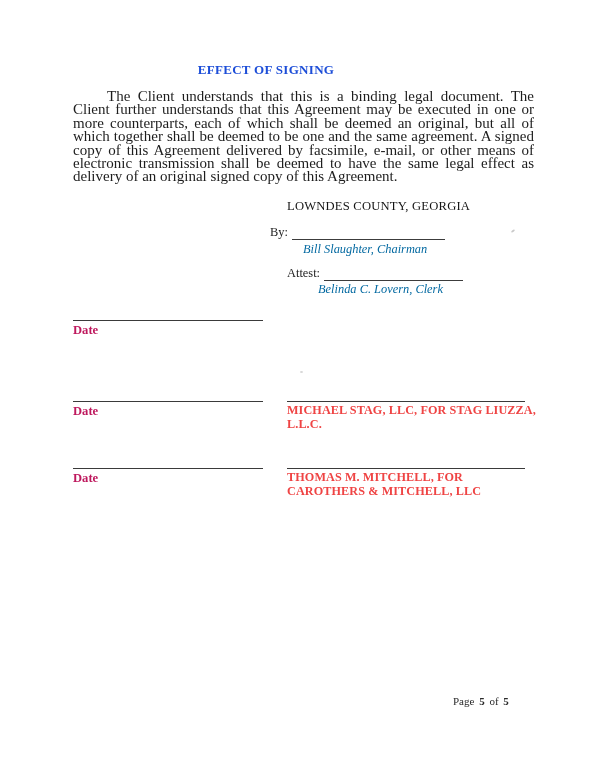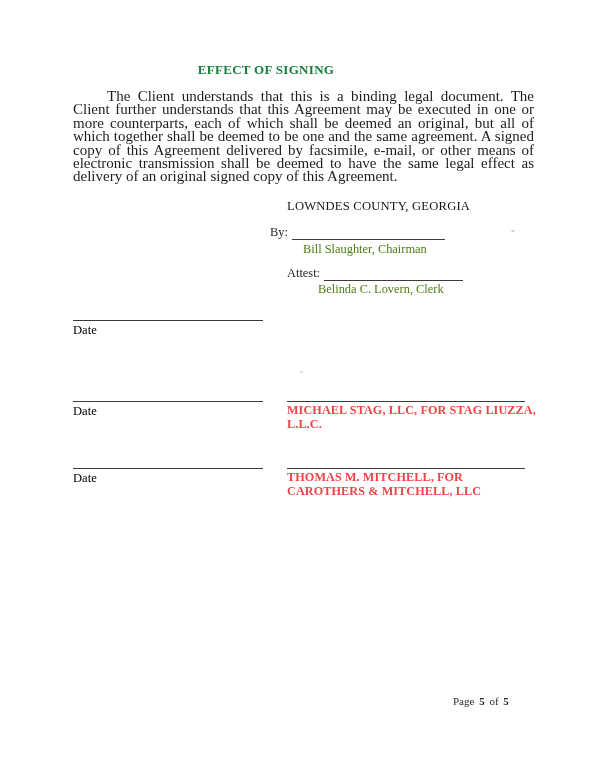--- a/index.html
+++ b/index.html
@@ -14,21 +14,21 @@
   }
   .doc-title {
     position: absolute;
     top: 62px;
     left: 0;
     width: 532px;
     text-align: center;
     font-weight: bold;
     font-size: 13px;
     letter-spacing: 0.3px;
-    color: #15803d;
+    color: #1d4ed8;
   }
   .body-paragraph {
     position: absolute;
     top: 90px;
     left: 73px;
     width: 461px;
     font-size: 15px;
     line-height: 13.4px;
     text-align: justify;
     text-indent: 34px;
@@ -50,39 +50,39 @@
     font-size: 12.4px;
   }
   .sig-row .sig-underline {
     flex: 1;
     height: 12px;
     margin-left: 4px;
     border-bottom: 1.3px solid #3c3c3c;
   }
   .by-row { top: 225px; left: 270px; width: 175px; }
   .attest-row { top: 266px; left: 287px; width: 176px; }
-  .signer-name { position: absolute; font-size: 12.4px; color: #4d7c0f; }
+  .signer-name { position: absolute; font-size: 12.4px; color: #0369a1; font-style: italic; }
   .by-signer { top: 242px; left: 303px; }
   .attest-signer { top: 282px; left: 318px; }
   .rule-line {
     position: absolute;
     height: 0;
     border-top: 1.4px solid #3a3a3a;
   }
   .date-line-left { left: 73px; width: 190px; }
   .party-line-right { left: 287px; width: 238px; }
   .row1-line { top: 320px; }
   .row2-line { top: 401px; }
   .row3-line { top: 468px; }
   .date-label {
     position: absolute;
     left: 73px;
-    font-weight: normal;
+    font-weight: bold;
     font-size: 12.6px;
-    color: #000000;
+    color: #be185d;
   }
   .row1-label { top: 323px; }
   .row2-label { top: 404px; }
   .row3-label { top: 471px; }
   .party-name {
     position: absolute;
     left: 287px;
     width: 252px;
     font-weight: bold;
     font-size: 12.2px;

